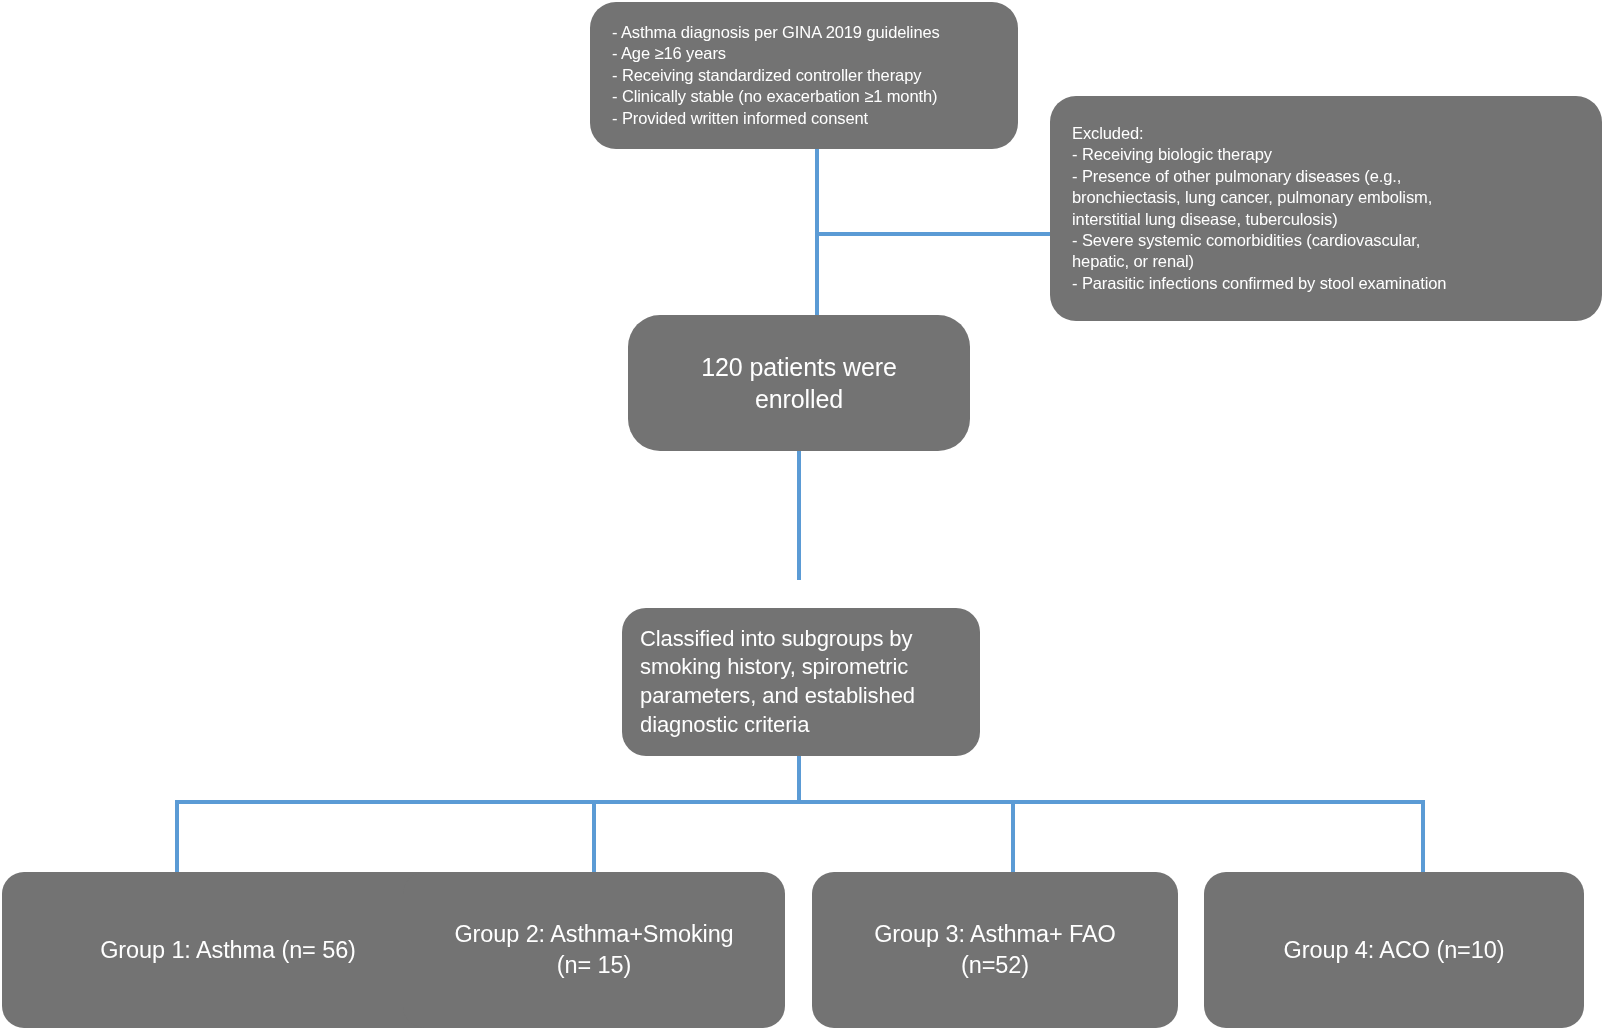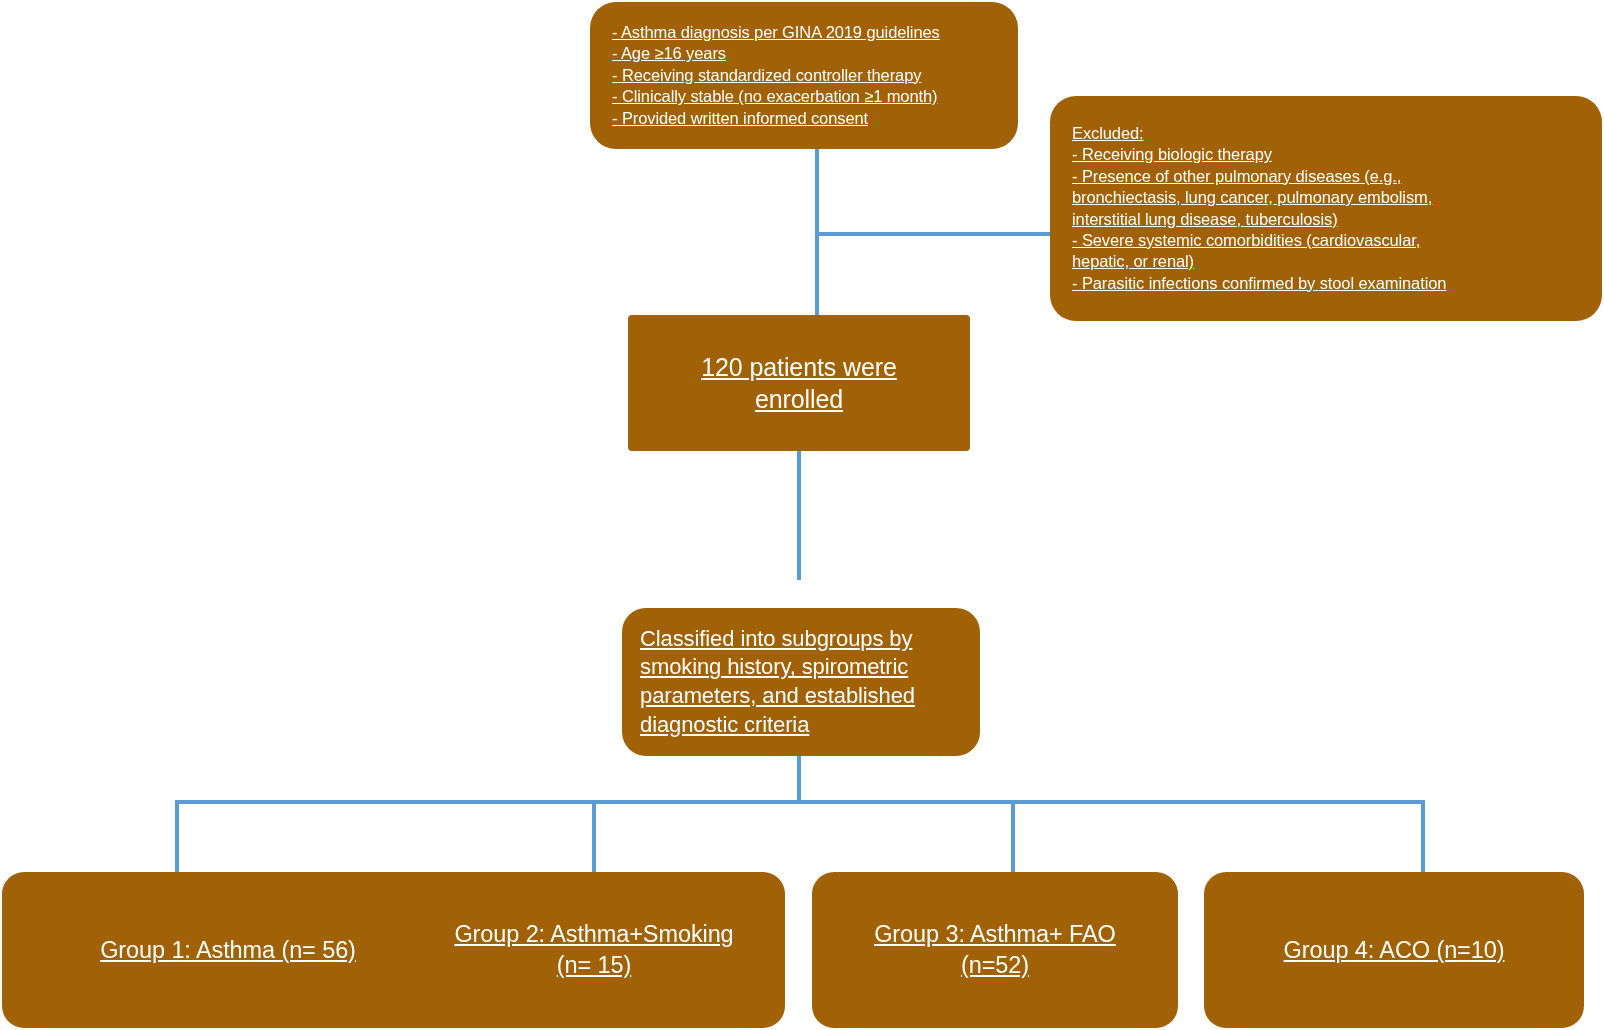--- a/index.html
+++ b/index.html
@@ -11,50 +11,49 @@
     position: relative;
     width: 1604px;
     height: 1030px;
     background: #ffffff;
     overflow: hidden;
     font-family: "Liberation Sans", sans-serif;
   }
   .node {
     position: absolute;
     box-sizing: border-box;
-    background: #a16207;
+    background: #737373;
     color: #ffffff;
     border-radius: 22px;
     display: flex;
     flex-direction: column;
     justify-content: center;
     line-height: 1.30;
     letter-spacing: -0.1px;
     white-space: pre-line;
-    text-decoration: underline;
   }
   .node.left   { text-align: left;   align-items: flex-start; }
   .node.center { text-align: center; align-items: center; }
 
   
   #node-inclusion {
     left: 590px; top: 2px; width: 428px; height: 147px;
     border-radius: 26px;
     padding: 10px 0 10px 22px;
     font-size: 16.5px;
   }
   #node-exclusion {
     left: 1050px; top: 96px; width: 552px; height: 225px;
     border-radius: 26px;
     padding: 14px 18px 14px 22px;
     font-size: 16.5px;
   }
   #node-enrolled {
     left: 628px; top: 315px; width: 342px; height: 136px;
-    border-radius: 4px;
+    border-radius: 32px;
     padding: 0 14px;
     font-size: 25px;
   }
   #node-classified {
     left: 622px; top: 608px; width: 358px; height: 148px;
     border-radius: 24px;
     padding: 0 0 0 18px;
     font-size: 22px;
   }
   .group-box {

